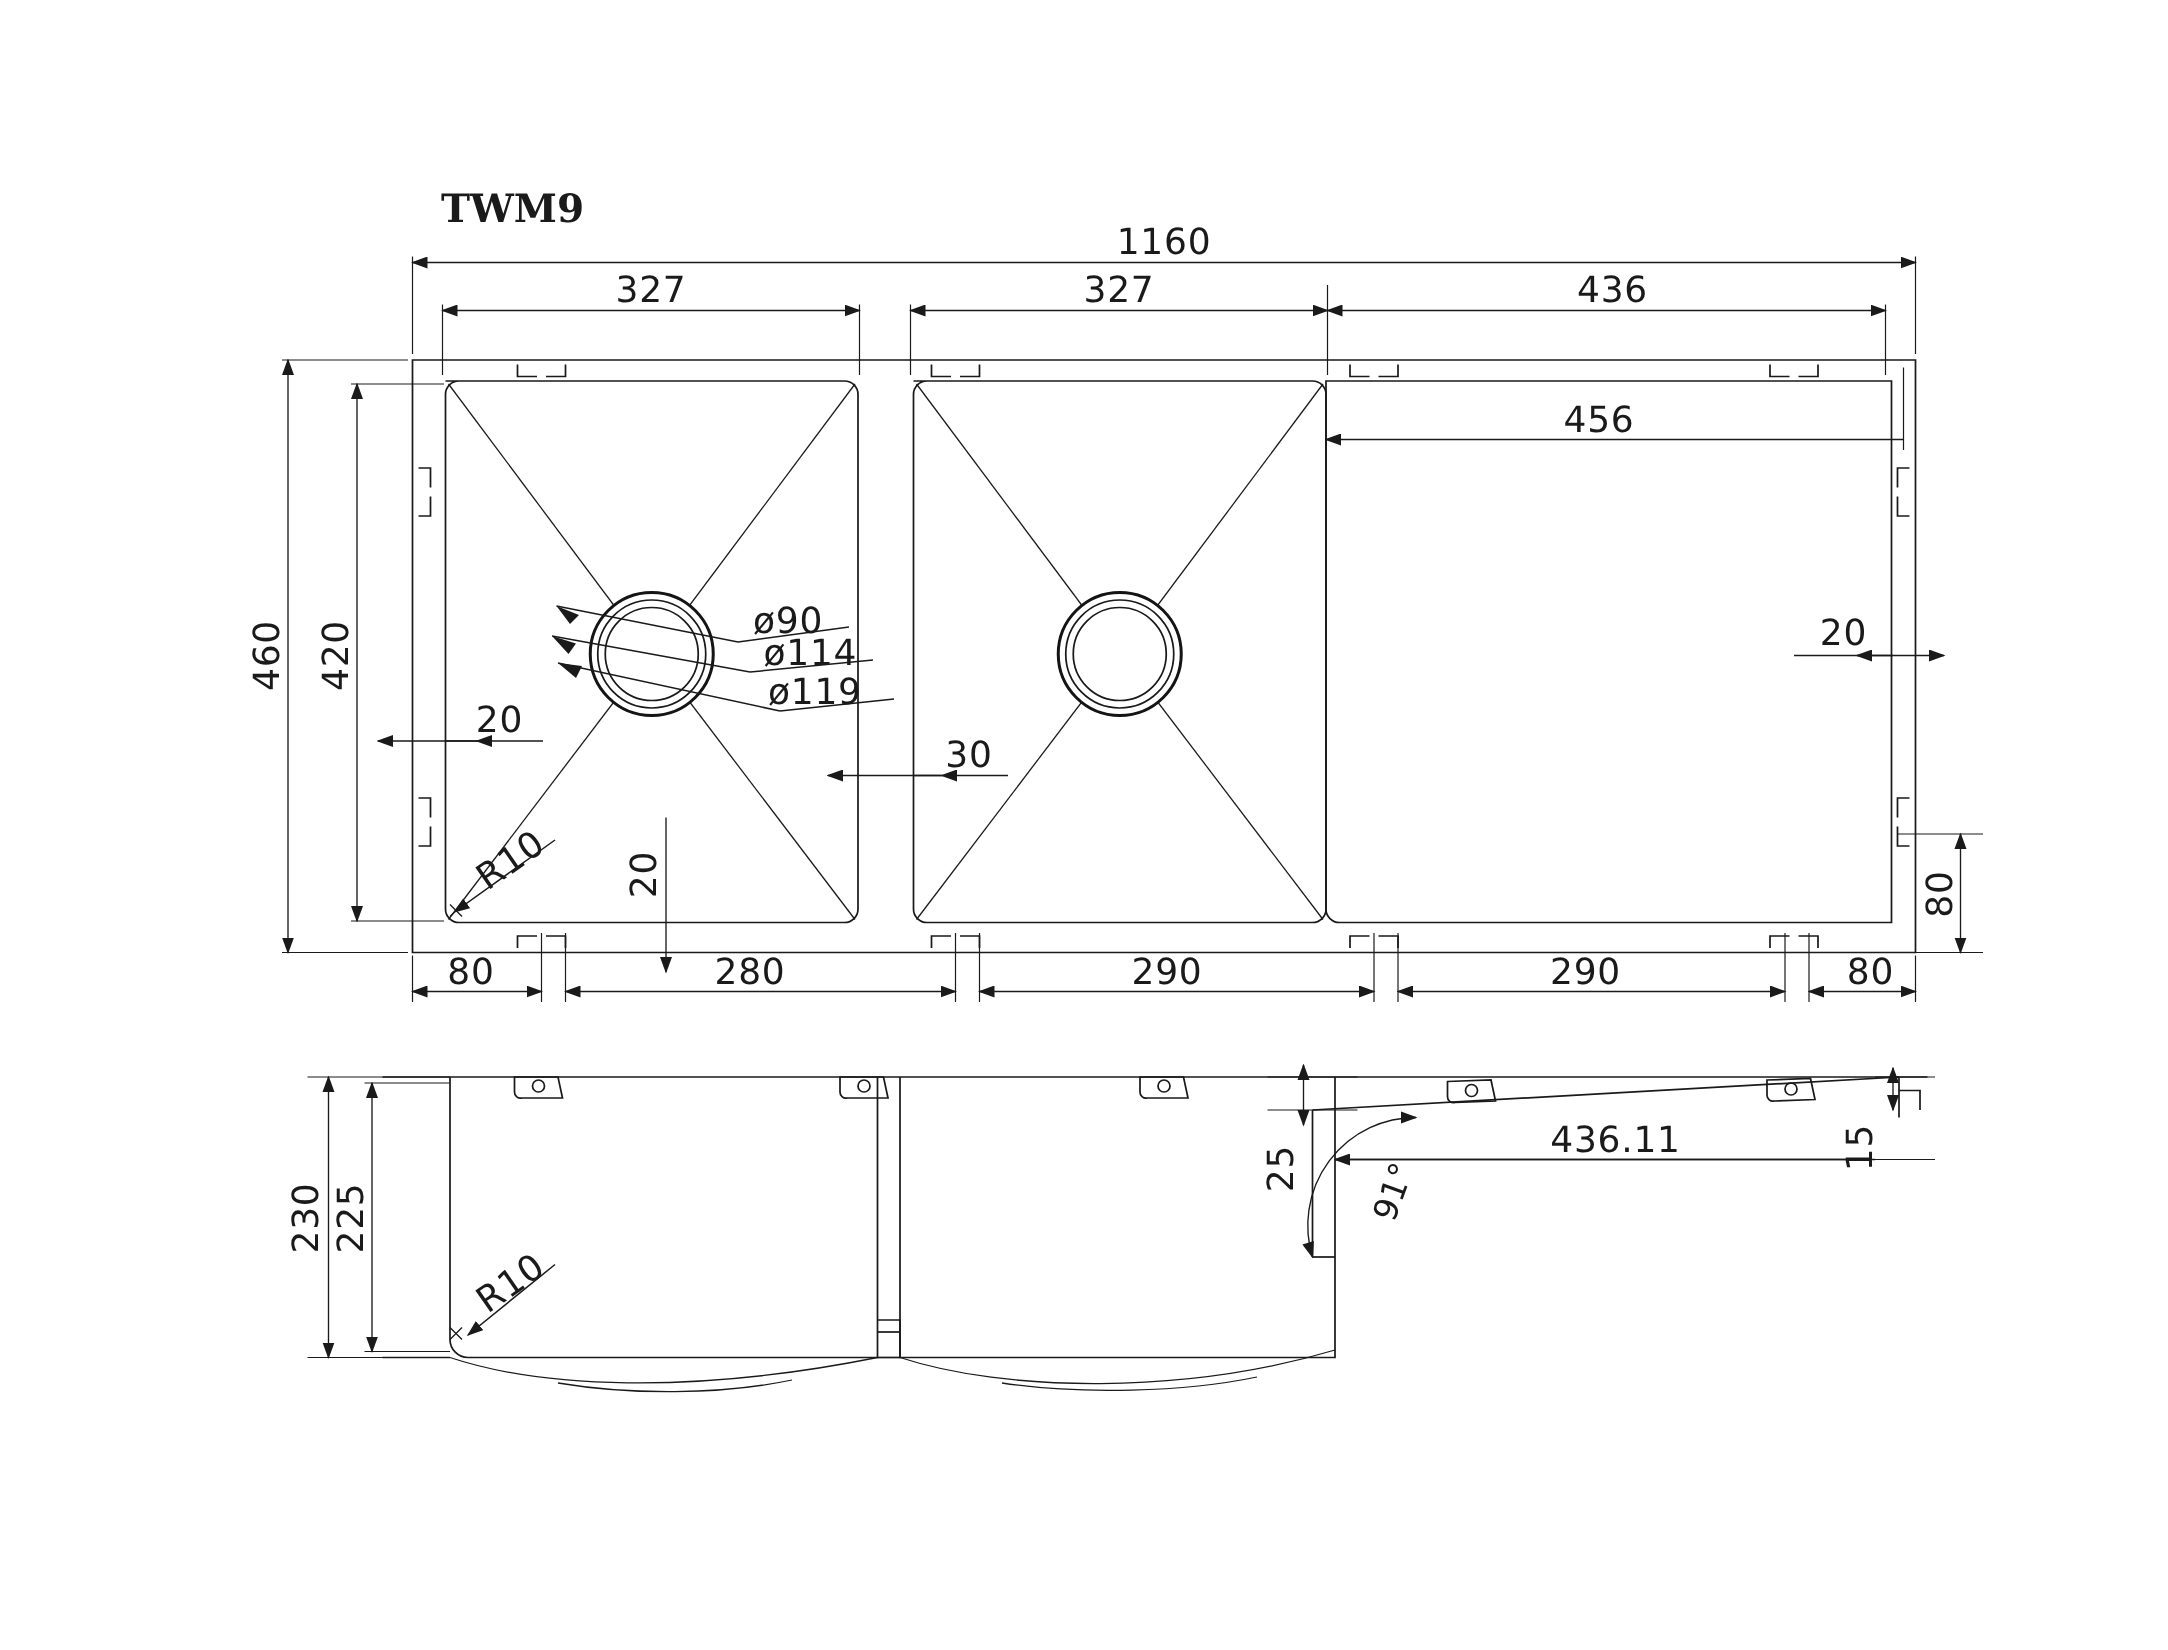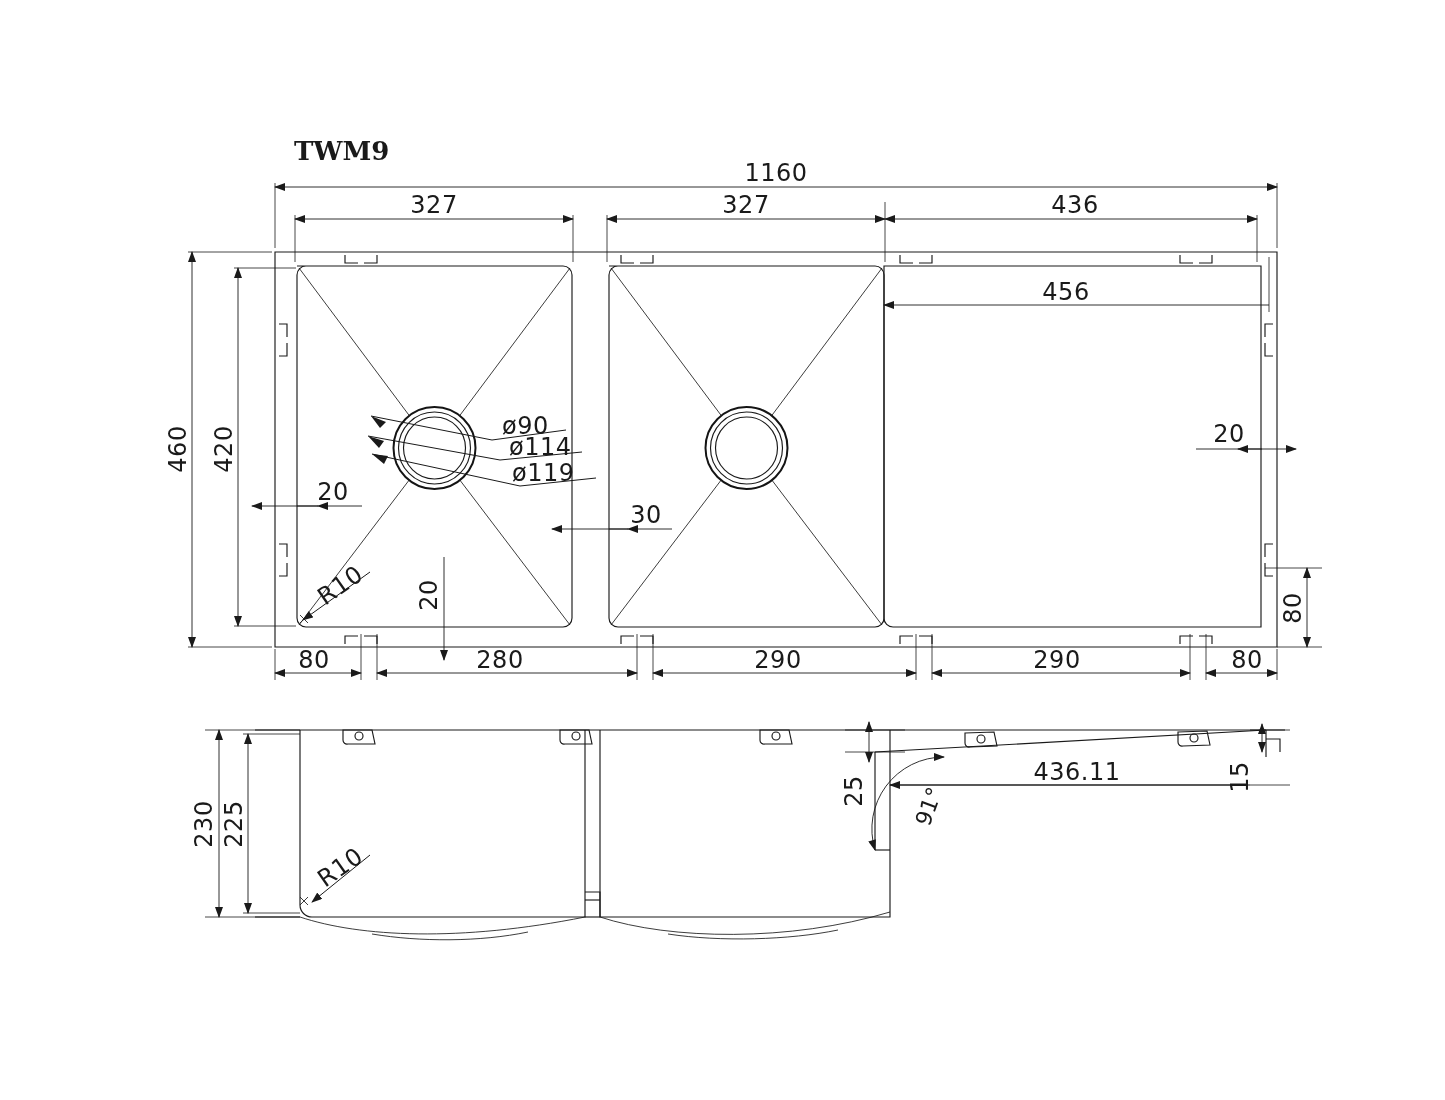--- a/index.html
+++ b/index.html
@@ -11,21 +11,21 @@
   body {
     width: 1445px;
     height: 1100px;
     font-family: "DejaVu Sans", sans-serif;
     overflow: hidden;
     position: relative;
   }
   #drawing-root {
     position: absolute;
     left: 0;
-    top: 12px;
+    top: 0;
     width: 1445px;
     height: 894px;
   }
   svg.cad {
     display: block;
     width: 1445px;
     height: 1100px;
     background: #fff;
   }
   .ln {

